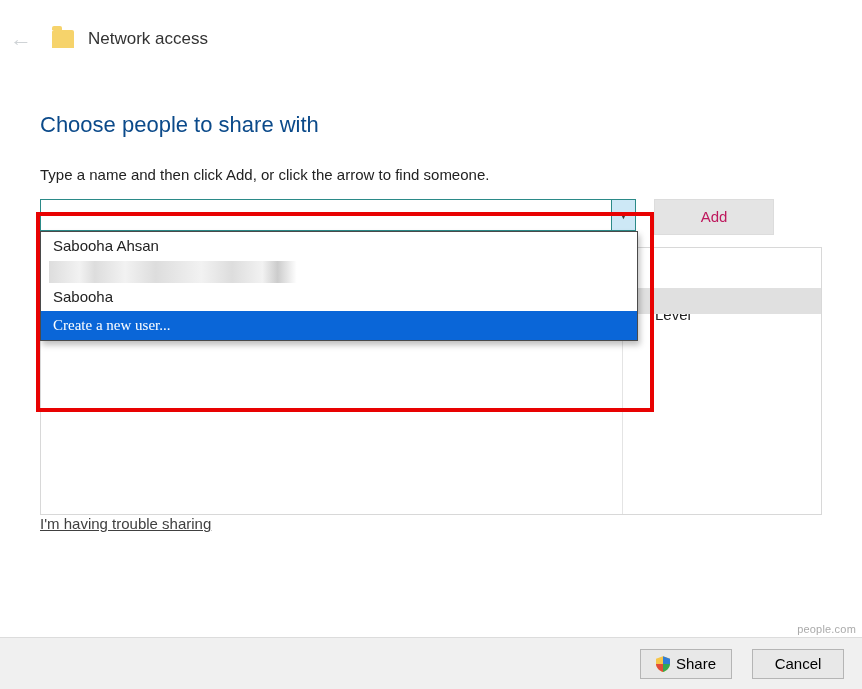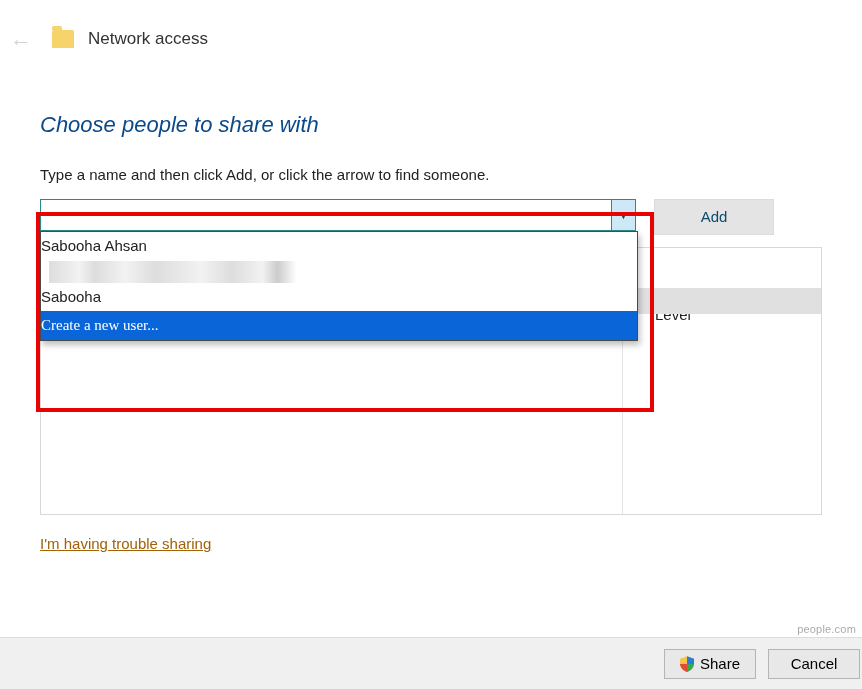--- a/index.html
+++ b/index.html
@@ -43,21 +43,20 @@
     }
     .window-title { font-size: 17px; color: #333; }
     .content {
       padding: 20px 40px 0 40px;
     }
     .heading {
       color: #0b4a8a;
       font-size: 22px;
       font-weight: 400;
       margin: 30px 0 28px 0;
-      font-style: italic;
     }
     .instruction {
       font-size: 15px;
       color: #222;
       margin-bottom: 16px;
     }
     .combo-row {
       display: flex;
       gap: 18px;
       align-items: flex-start;
@@ -105,41 +104,41 @@
       position: absolute;
       top: 32px;
       left: 0;
       width: 598px;
       background: #fff;
       border: 1px solid #4a4a4a;
       box-shadow: 2px 4px 6px rgba(0,0,0,0.25);
       z-index: 5;
     }
     .dropdown-item {
-      padding: 3px 0;
+      padding: 3px 12px;
       font-size: 15px;
       color: #222;
       line-height: 1.5;
     }
     .dropdown-item.highlight {
       background: #0a66d8;
       color: #fff;
       font-family: Liberation Serif, serif;
     }
     .blurred-row {
       height: 22px;
       margin: 0 8px;
       background: linear-gradient(90deg,#ddd 0,#f2f2f2 8%,#ddd 12%,#f2f2f2 20%,#ddd 28%,#f2f2f2 40%,#ddd 48%,#f2f2f2 56%,#ccc 60%,#fff 65%);
       width: 64%;
     }
     .add-btn {
       width: 120px;
       height: 36px;
       background: #e4e4e4;
-      color: #0c4a6e;
+      color: #be185d;
       border: 1px solid #dcdcdc;
       font-size: 15px;
       text-align: center;
       line-height: 34px;
     }
     .list-frame {
       border: 1px solid #d8d8d8;
       height: 268px;
       margin-top: 10px;
       position: relative;
@@ -160,36 +159,35 @@
     }
     .list-divider {
       position: absolute;
       top: 0; bottom: 0;
       left: 581px;
       width: 1px;
       background: #e4e4e4;
     }
     .trouble-link {
       display: inline-block;
-      margin-top: 20px;
-      color: #a16207;
+      color: #404040;
       text-decoration: underline;
       font-size: 15px;
     }
     .footer {
       position: absolute;
       bottom: 0; left: 0; right: 0;
       height: 52px;
       background: #f0f0f0;
       border-top: 1px solid #dcdcdc;
       display: flex;
       justify-content: flex-end;
       align-items: center;
-      gap: 12px;
-      padding-right: 2px;
+      gap: 20px;
+      padding-right: 18px;
     }
     .footer-btn {
       height: 30px;
       min-width: 92px;
       border: 1px solid #b5b5b5;
       background: #e8e8e8;
       font-size: 15px;
       display: flex;
       align-items: center;
       justify-content: center;

